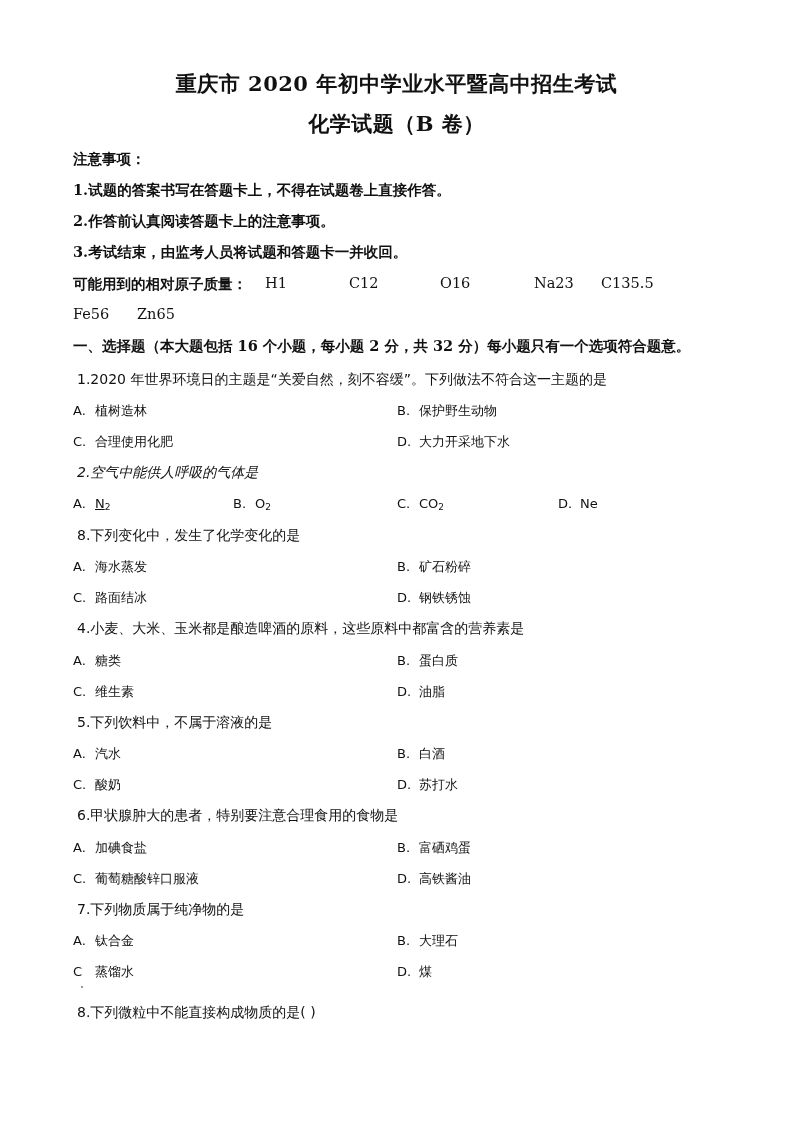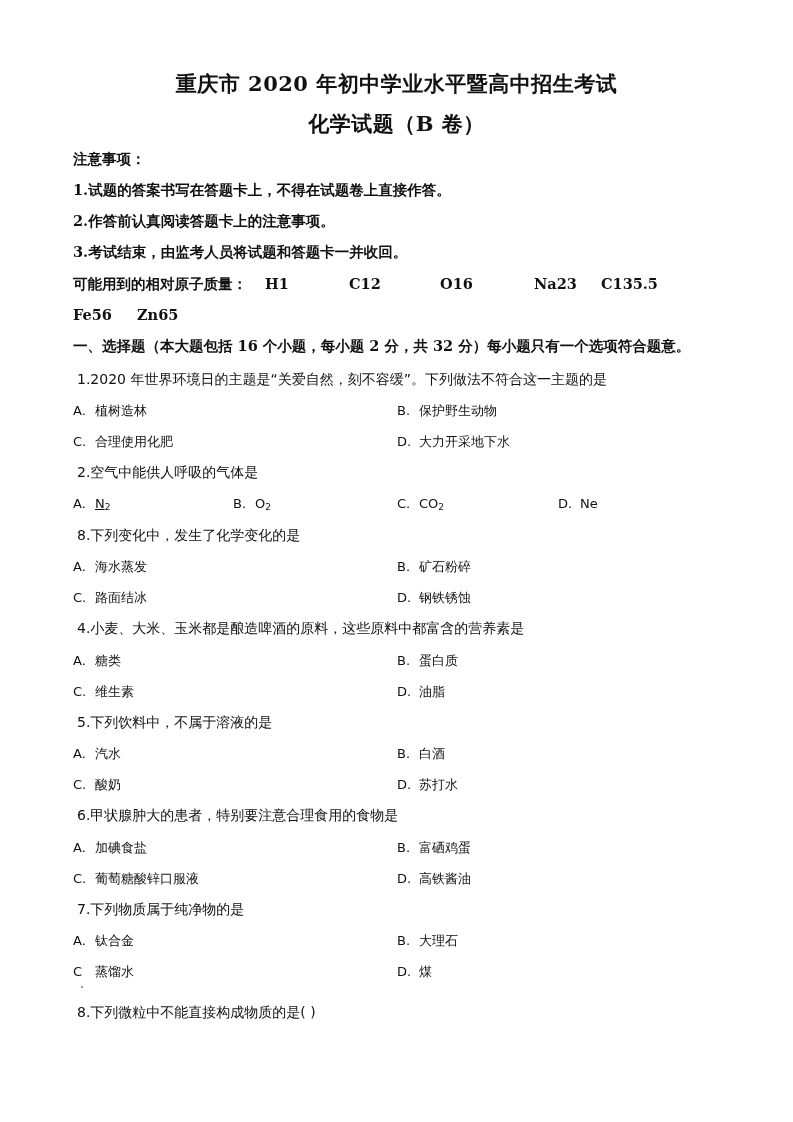--- a/index.html
+++ b/index.html
@@ -33,21 +33,21 @@
 
     .bold-line {
       position: absolute;
       left: 73px;
       font-weight: bold;
       font-size: 14.5px;
       white-space: nowrap;
     }
     .mass-item {
       position: absolute;
-      font-weight: bold;
+      font-weight: normal;
       font-size: 14.5px;
       white-space: nowrap;
     }
     .q-stem {
       position: absolute;
       left: 77px;
       font-size: 14px;
       white-space: nowrap;
       font-family: "DejaVu Sans", "Liberation Sans", sans-serif;
     }
@@ -95,21 +95,21 @@
   <div class="mass-item" style="left:137px; top:306px;">Zn65</div>
 
   <div class="bold-line" style="top:337px;">一、选择题（本大题包括 16 个小题，每小题 2 分，共 32 分）每小题只有一个选项符合题意。</div>
 
   <div class="q-stem" style="top:371px;">1.2020 年世界环境日的主题是“关爱自然，刻不容缓”。下列做法不符合这一主题的是</div>
   <div class="opt" style="left:73px; top:402px;"><span class="letter">A.</span><span class="val">植树造林</span></div>
   <div class="opt" style="left:397px; top:402px;"><span class="letter">B.</span><span class="val">保护野生动物</span></div>
   <div class="opt" style="left:73px; top:433px;"><span class="letter">C.</span><span class="val">合理使用化肥</span></div>
   <div class="opt" style="left:397px; top:433px;"><span class="letter">D.</span><span class="val">大力开采地下水</span></div>
 
-  <div class="q-stem" style="top:464px;">2.空气中能供人呼吸的气体是</div>
+  <div class="q-stem" style="top:464px;font-style:italic;">2.空气中能供人呼吸的气体是</div>
   <div class="opt" style="left:73px; top:496px;text-decoration:underline;"><span class="letter">A.</span><span class="val"><span>N</span><sub>2</sub></span></div>
   <div class="opt" style="left:233px; top:496px;"><span class="letter">B.</span><span class="val"><span>O</span><sub>2</sub></span></div>
   <div class="opt" style="left:397px; top:496px;"><span class="letter">C.</span><span class="val"><span>CO</span><sub>2</sub></span></div>
   <div class="opt" style="left:558px; top:496px;"><span class="letter">D.</span><span class="val">Ne</span></div>
 
   <div class="q-stem" style="top:527px;">8.下列变化中，发生了化学变化的是</div>
   <div class="opt" style="left:73px; top:558px;"><span class="letter">A.</span><span class="val">海水蒸发</span></div>
   <div class="opt" style="left:397px; top:558px;"><span class="letter">B.</span><span class="val">矿石粉碎</span></div>
   <div class="opt" style="left:73px; top:589px;"><span class="letter">C.</span><span class="val">路面结冰</span></div>
   <div class="opt" style="left:397px; top:589px;"><span class="letter">D.</span><span class="val">钢铁锈蚀</span></div>

